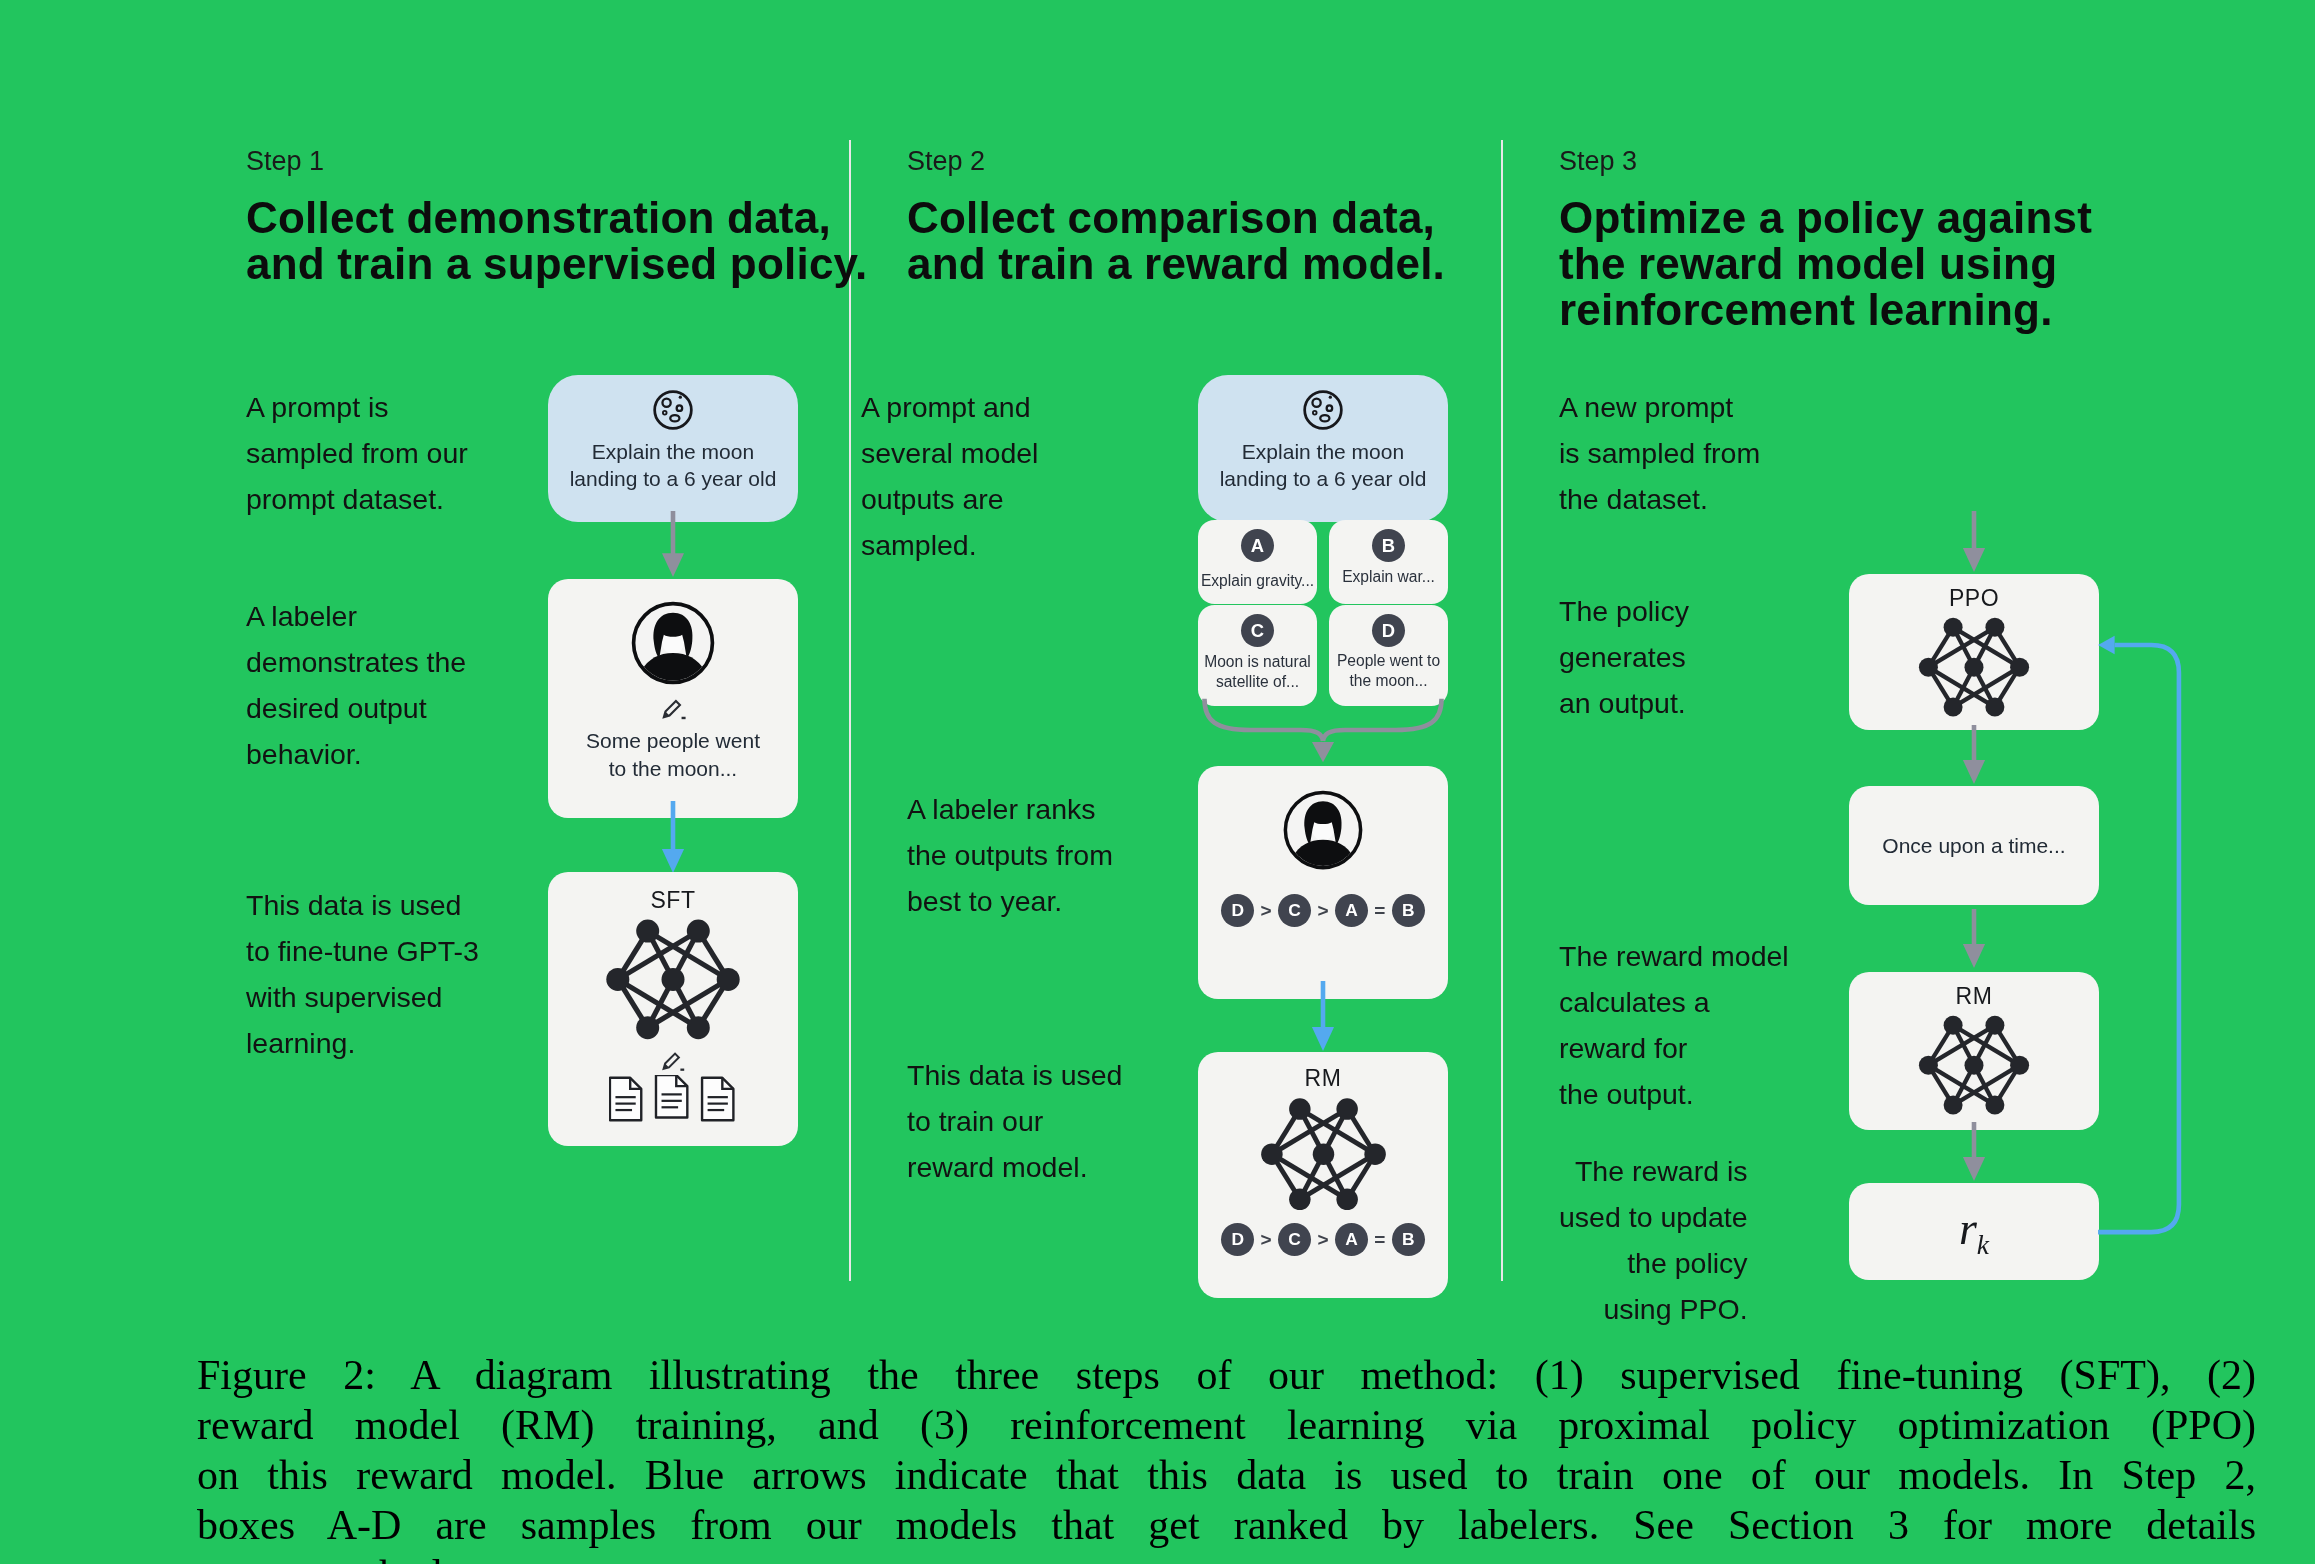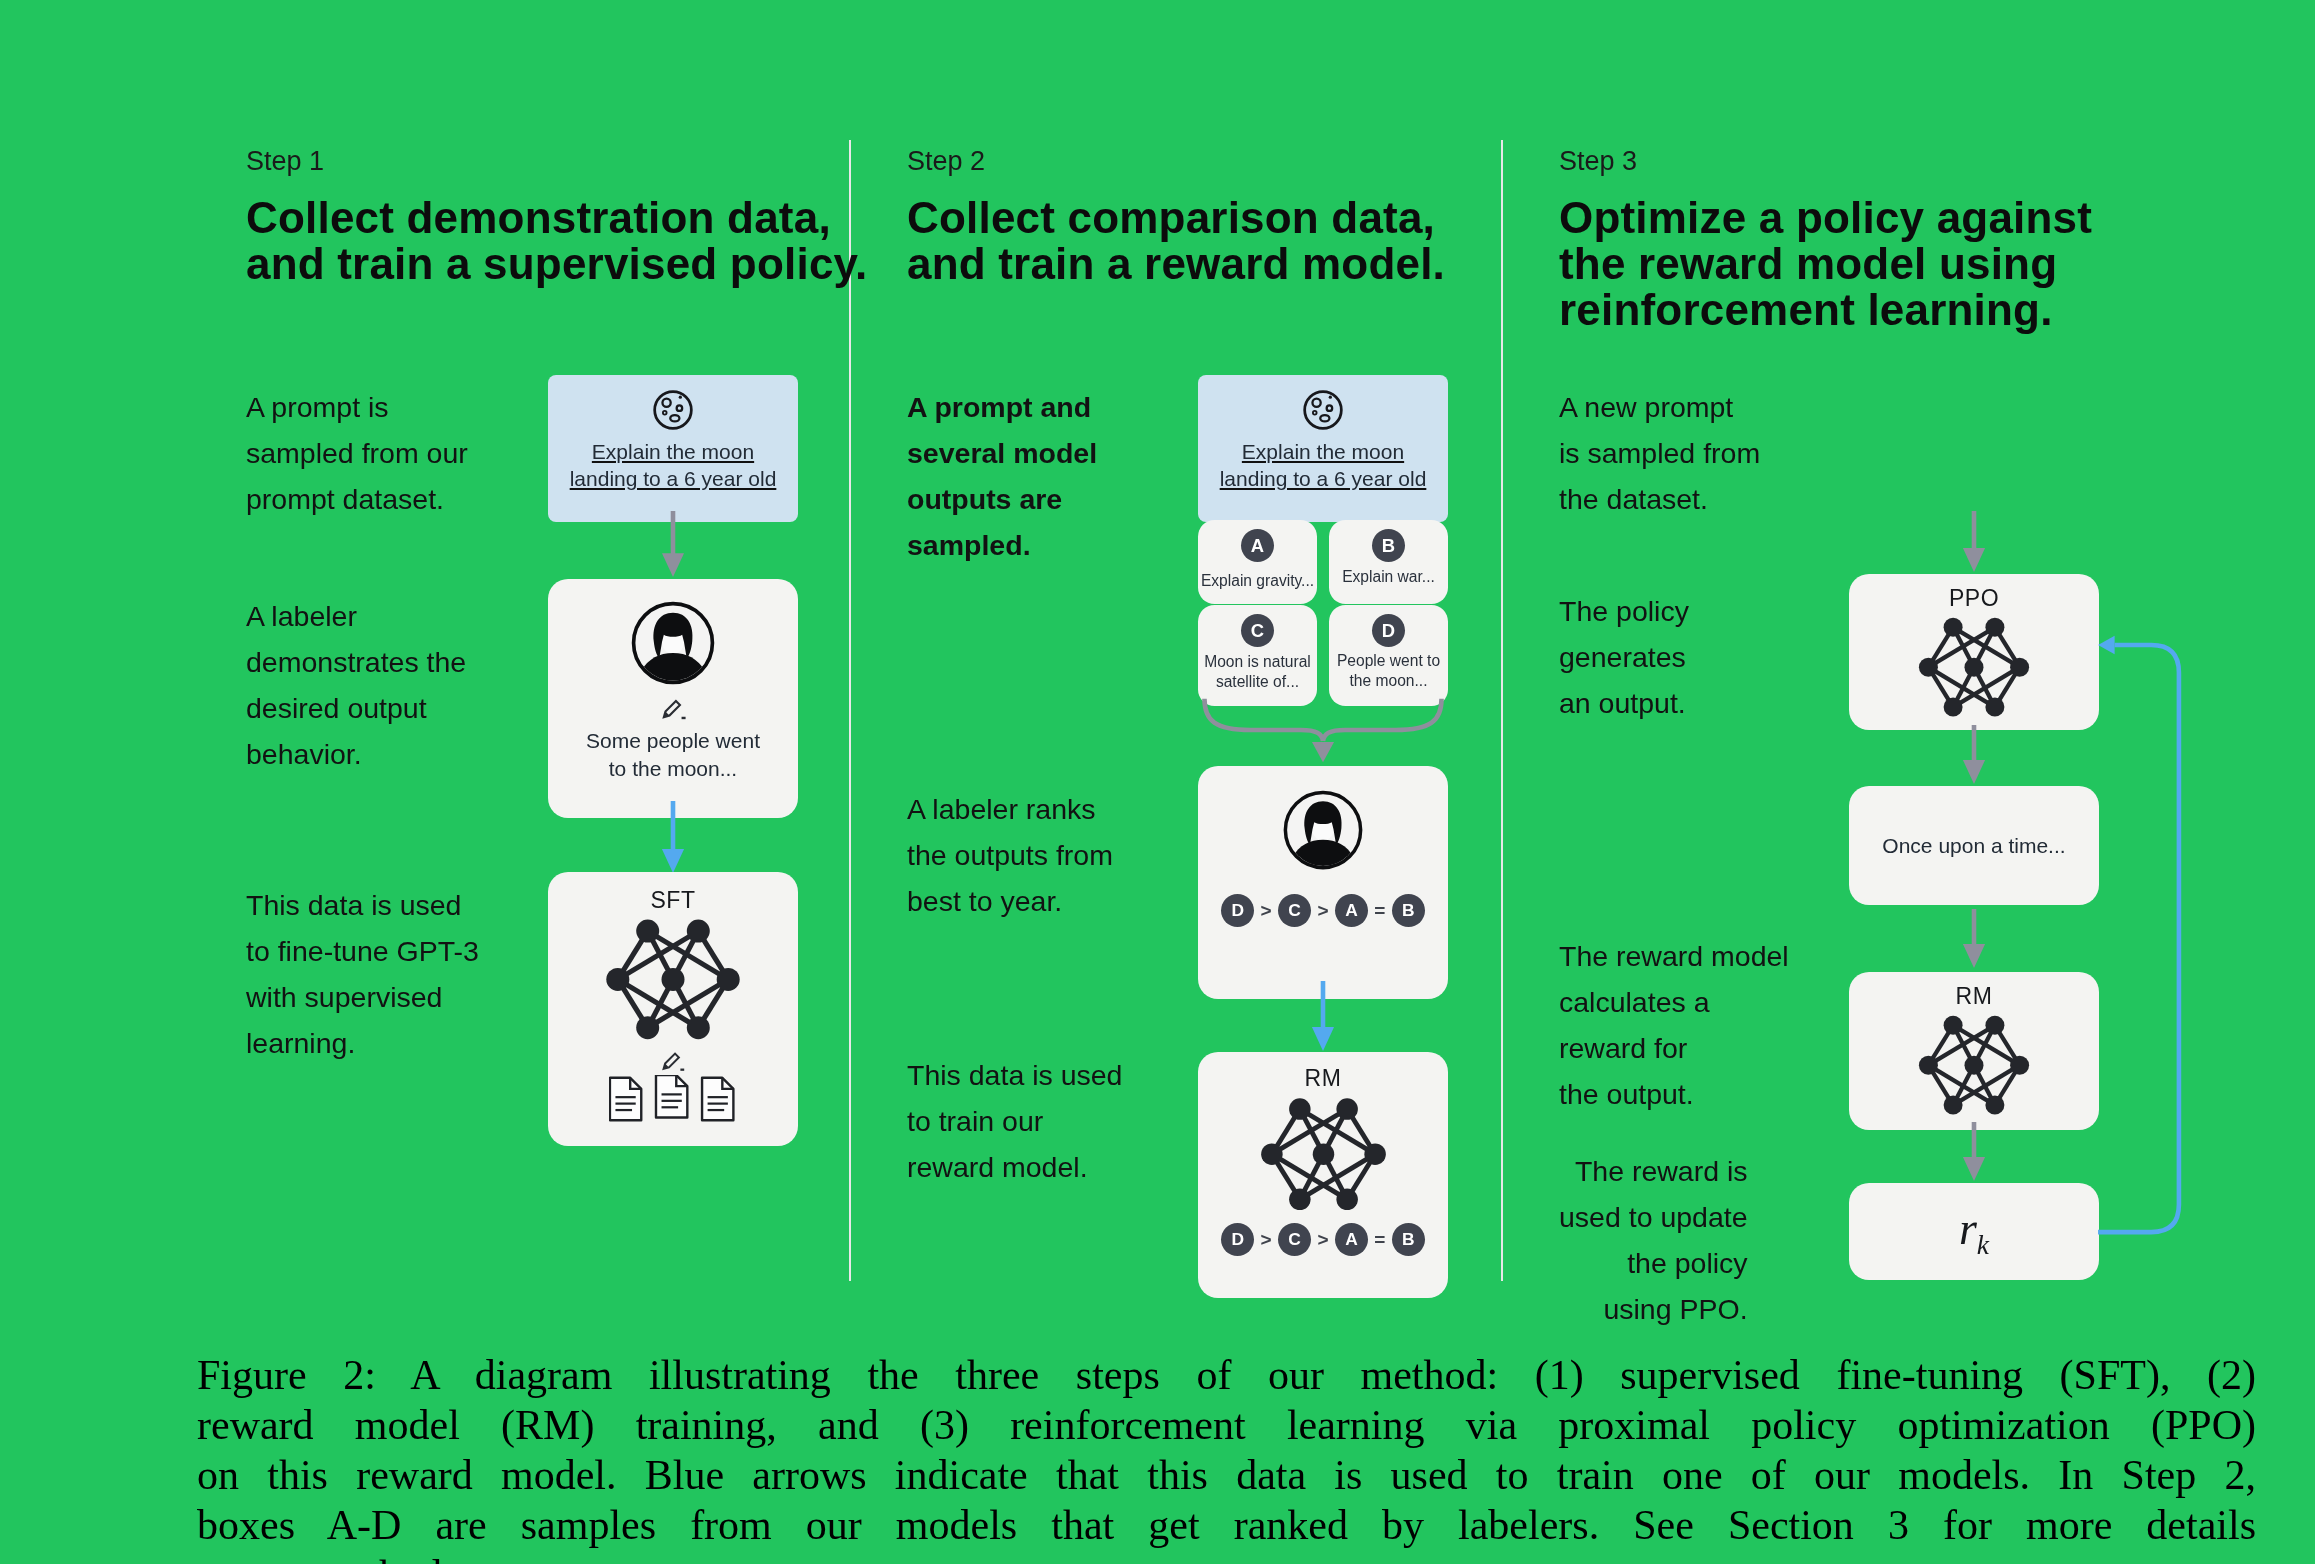--- a/index.html
+++ b/index.html
@@ -4,21 +4,21 @@
 <style>
   html,body{margin:0;padding:0;background:#ffffff;}
   #stage{position:relative;width:2316px;height:1565px;background:#22c55e;overflow:hidden;
          font-family:"Liberation Sans",sans-serif;color:#111;}
   .abs{position:absolute;}
   .divider{position:absolute;width:1.8px;background:#e8e8e8;}
   .steplabel{font-size:27px;line-height:33px;color:#1a1a1a;}
   .title{font-size:44px;line-height:46px;font-weight:700;color:#0c0c0c;white-space:pre-line;letter-spacing:0.2px;}
   .cap{font-size:28.5px;line-height:46px;color:#121212;white-space:pre-line;}
   .gbox{position:absolute;background:#f4f4f2;border-radius:20px;display:flex;flex-direction:column;align-items:center;}
-  .bbox{position:absolute;background:#cfe2f0;border-radius:8px;display:flex;flex-direction:column;align-items:center;text-decoration:underline;}
+  .bbox{position:absolute;background:#cfe2f0;border-radius:30px;display:flex;flex-direction:column;align-items:center;}
   .btext{font-size:21px;line-height:27.5px;color:#222b36;text-align:center;white-space:pre-line;}
   .mlabel{font-size:23px;color:#17191d;letter-spacing:0.5px;}
   .samplelabel{font-size:15.6px;line-height:20px;color:#2a313c;text-align:center;white-space:pre-line;}
   .sbadge{width:35px;height:35px;border-radius:50%;background:#40444f;color:#fff;font-weight:700;
           font-size:18.4px;display:flex;align-items:center;justify-content:center;}
   .rankrow{display:flex;align-items:center;gap:6.4px;}
   .rbadge{width:33px;height:33px;border-radius:50%;background:#40444f;color:#fff;font-weight:700;
           font-size:17.4px;display:flex;align-items:center;justify-content:center;}
   .rop{color:#3f434c;font-weight:700;font-size:19px;}
   .rk{font-family:"Liberation Serif",serif;font-style:italic;font-size:46px;color:#17191d;}
@@ -156,21 +156,21 @@
             <line x1="6" y1="28" x2="28" y2="28"></line>
             <line x1="6" y1="35" x2="24" y2="35"></line>
           </g>
       </g>
     </svg>
   </div>
 
   <div class="abs steplabel" style="left:907px;top:145px;">Step 2</div>
   <div class="abs title" style="left:907px;top:195px;">Collect comparison data,
 and train a reward model.</div>
-  <div class="abs cap" style="left:907px;top:384px;font-weight:bold;">A prompt and
+  <div class="abs cap" style="left:861px;top:384px;">A prompt and
 several model
 outputs are
 sampled.</div>
   <div class="abs cap" style="left:907px;top:786px;">A labeler ranks
 the outputs from
 best to year.</div>
   <div class="abs cap" style="left:907px;top:1052px;">This data is used
 to train our
 reward model.</div>
 

